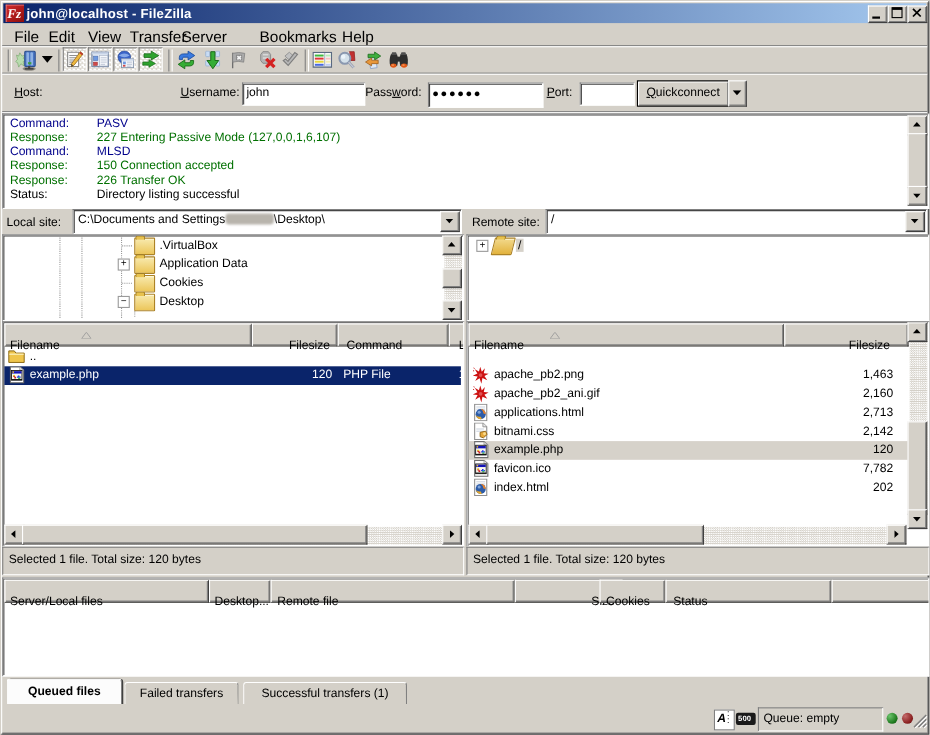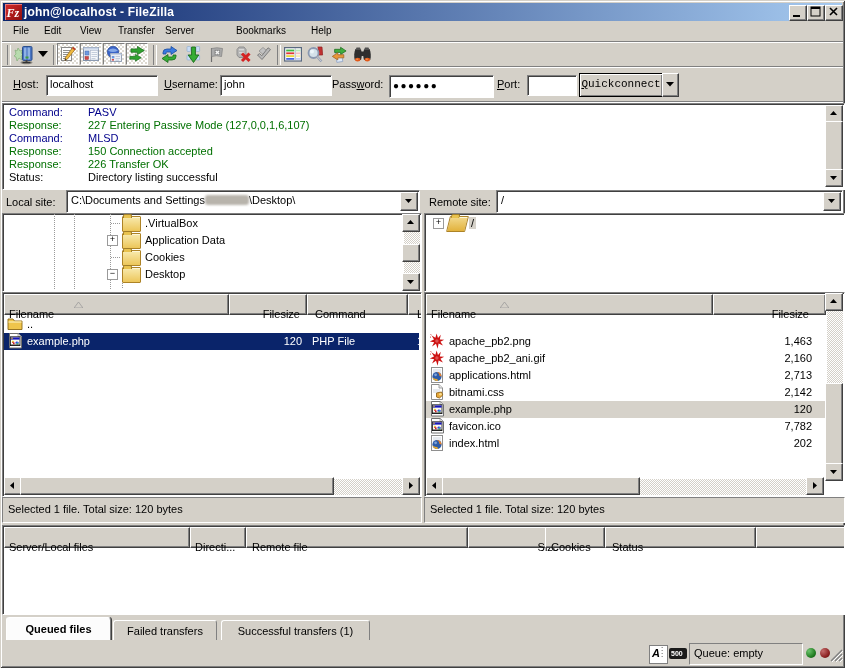--- a/index.html
+++ b/index.html
@@ -24,21 +24,21 @@
   background:linear-gradient(to right,#0a246a,#a6caf0);color:#fff;}
 #title .txt{position:absolute;top:2px;font-size:12px;font-weight:bold;
   letter-spacing:0.2px;}
 .tbtn{position:absolute;top:2px;width:16px;height:14px;background:#d4d0c8;
   border-top:1px solid #fff;border-left:1px solid #fff;
   border-bottom:1px solid #404040;border-right:1px solid #404040;
   box-shadow:inset -1px -1px 0 #808080;
   font-size:10px;font-weight:bold;color:#000;text-align:center;line-height:12px;}
 
 #menu{left:3px;top:21px;width:839px;height:21px;}
-#menu span{position:absolute;top:4px;font-size:10px;color:#000;}
+#menu span{position:absolute;top:4px;font-size:14px;color:#000;}
 
 #tbar{left:3px;top:42px;width:839px;height:26px;}
 .tsep{position:absolute;top:3px;width:2px;height:20px;
   border-left:1px solid #808080;border-right:1px solid #fff;}
 .ticon{position:absolute;top:5px;}
 .ttog{position:absolute;top:1px;width:20px;height:20px;
   border:1px solid;border-color:#808080 #fff #fff #808080;
   background:repeating-conic-gradient(#ffffff 0% 25%,#dedad2 0% 50%) 0 0/4px 4px;}
 .ttog svg{position:absolute;left:2px;top:2px;}
 
@@ -300,30 +300,29 @@
       <path d="M12 1.5 L15.5 1.5 L16.5 4 L11 4z" fill="#505050"></path>
       <ellipse cx="4.7" cy="13.6" rx="2.8" ry="1.9" fill="#e05818"></ellipse>
       <ellipse cx="14.3" cy="13.6" rx="2.8" ry="1.9" fill="#e05818"></ellipse>
       <ellipse cx="4.2" cy="13.2" rx="1.2" ry="0.8" fill="#f09050"></ellipse>
       <ellipse cx="13.8" cy="13.2" rx="1.2" ry="0.8" fill="#f09050"></ellipse>
     </svg>
   </div>
 
   <div id="qc" class="abs">
     <label style="left:10px"><span class="u">H</span>ost:</label>
-    <div class="inp" style="left:43px;width:107px;">localhost</div>
     <label style="left:161px"><span class="u">U</span>sername:</label>
     <div class="inp" style="left:217px;width:107px;">john</div>
     <label style="left:329px">Pass<span class="u">w</span>ord:</label>
     <div class="inp" style="left:386px;width:100px;letter-spacing:1.5px;font-size:10px;padding-top:4px;">●●●●●●</div>
     <label style="left:494px"><span class="u">P</span>ort:</label>
     <div class="inp" style="left:524px;width:45px;"></div>
     <div class="abs" style="left:576px;top:5px;width:82px;height:22px;border:1px solid #000;background:#d4d0c8;
       box-shadow:inset 1px 1px 0 #fff,inset -1px -1px 0 #808080;
-      font-size:11px;text-align:center;padding-top:0;line-height:20px;font-family:Liberation Mono, monospace;"><span class="u">Q</span>uickconnect</div>
+      font-size:11px;text-align:center;padding-top:0;line-height:20px;"><span class="u">Q</span>uickconnect</div>
     <div class="abs rais" style="left:659px;top:5px;width:15px;height:22px;">
       <svg style="position:absolute;left:3px;top:8px" width="9" height="6">
           <path d="M0 0 L8 0 L4 4.5z" fill="#000"></path>
         </svg>
     </div>
   </div>
   <div class="abs" style="left:2px;top:101px;width:841px;height:1px;background:#808080"></div>
   <div class="abs" style="left:2px;top:102px;width:841px;height:1px;background:#fff"></div>
 
   <div id="log" class="abs sunk">
@@ -548,21 +547,21 @@
   </div>
   <div class="abs sunk2" style="left:424px;top:497px;width:419px;height:24px;">
     <div class="abs label11" style="left:5px;top:5px;">Selected 1 file. Total size: 120 bytes</div>
   </div>
 
   <div id="queue" class="abs sunk" style="left:2px;top:525px;width:841px;height:88px;overflow:hidden;">
     <div class="hdrbtn" style="left:1px;width:186px;">
         <span style="position:absolute;left:4px">Server/Local files</span>
       </div>
     <div class="hdrbtn" style="left:187px;width:56px;">
-        <span style="position:absolute;left:4px">Directi...</span>
+        <span style="position:absolute;left:4px">Desktop...</span>
       </div>
     <div class="hdrbtn" style="left:243px;width:222px;">
         <span style="position:absolute;left:5px">Remote file</span>
       </div>
     <div class="hdrbtn" style="left:465px;width:98px;text-align:right;padding-right:6px;">Size</div>
     <div class="hdrbtn" style="left:542px;width:60px;">
         <span style="position:absolute;left:5px">Cookies</span>
       </div>
     <div class="hdrbtn" style="left:602px;width:151px;">
         <span style="position:absolute;left:6px">Status</span>

